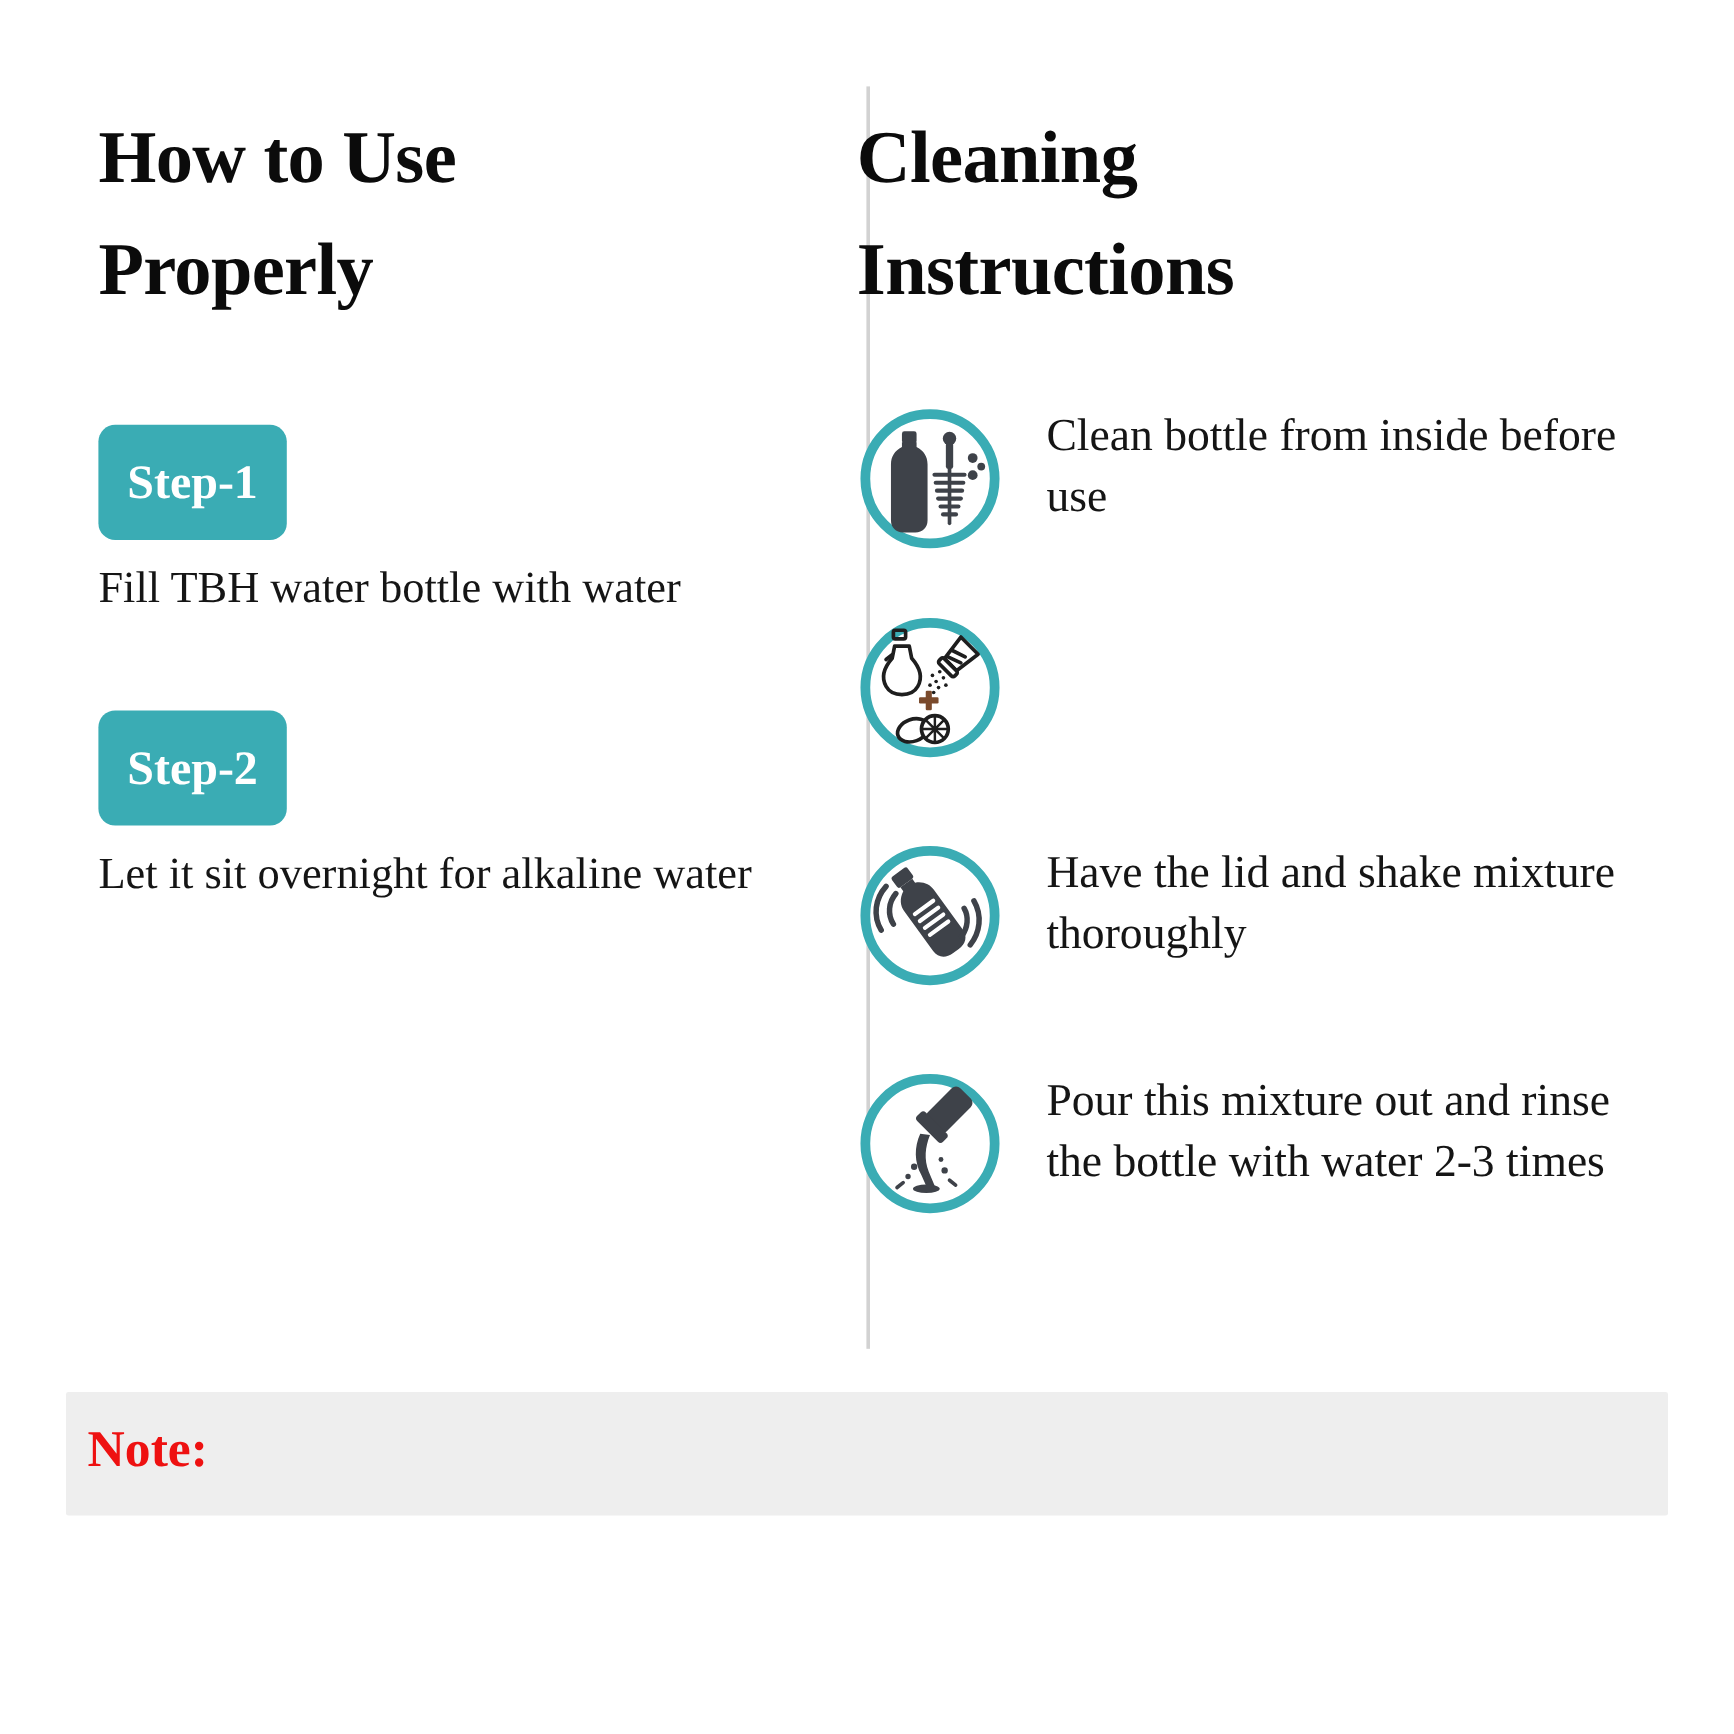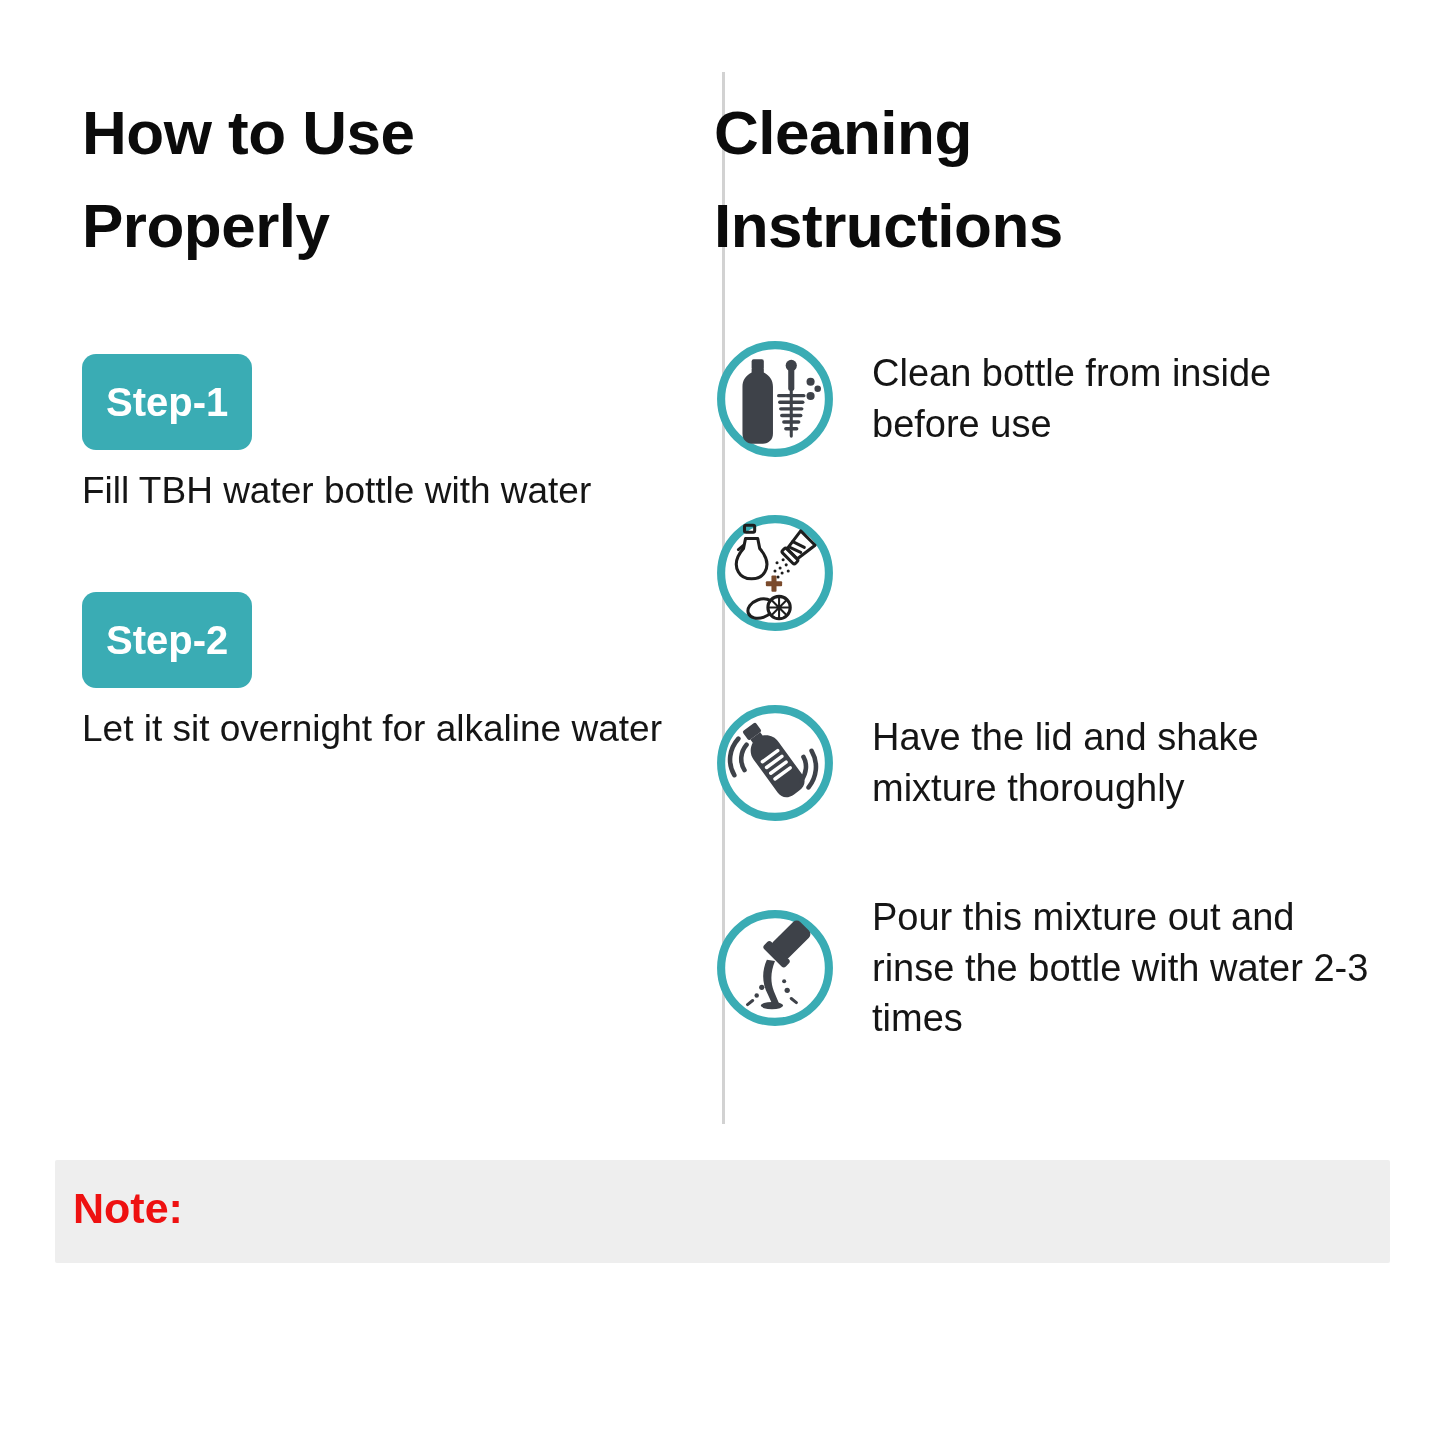--- a/index.html
+++ b/index.html
@@ -1,21 +1,21 @@
 <!DOCTYPE html>
 <html><head>
 <meta charset="utf-8">
 <style>
   html, body { margin: 0; padding: 0; background: #ffffff; }
   .canvas {
     position: relative;
     width: 1445px;
     height: 1272px;
     background: #ffffff;
-    font-family: Liberation Sans, sans-serif;
+    font-family: Liberation Serif, serif;
     color: #0d0d0d;
     overflow: hidden;
   }
   h1.col-title {
     margin: 0;
     font-size: 62px;
     line-height: 1.5;
     font-weight: 700;
     letter-spacing: -0.5px;
     color: #0b0b0b;
@@ -46,21 +46,21 @@
   .divider {
     position: absolute;
     left: 722px; top: 72px;
     width: 3px; height: 1052px;
     background: #D2D2D2;
   }
   
   .right-col { position: absolute; left: 714px; top: 86px; width: 660px; }
   .right-col .col-title { width: 520px; }
   .items { margin-top: 66px; }
-  .item { display: flex; align-items: center; gap: 36px; }
+  .item { display: flex; align-items: flex-start; gap: 36px; }
   .item + .item { margin-top: 0; }
   .item.i1 { margin-bottom: 52px; }
   .item.i2 { margin-bottom: 68px; }
   .item.i3 { margin-bottom: 68px; }
   .icon-wrap { flex: 0 0 122px; width: 122px; height: 122px; }
   .icon-wrap svg { width: 122px; height: 122px; display: block; }
   .item-text {
     margin: 0;
     font-size: 38px;
     line-height: 1.33;

